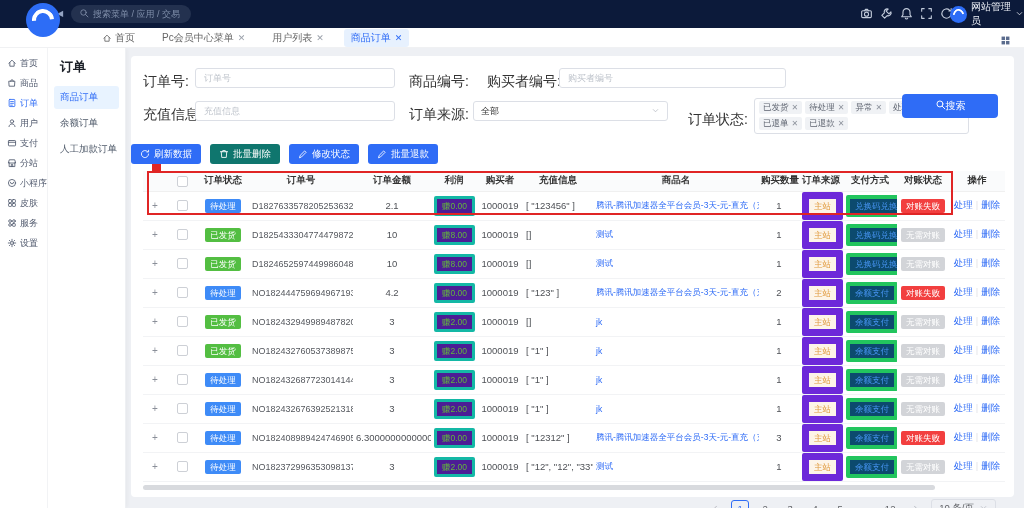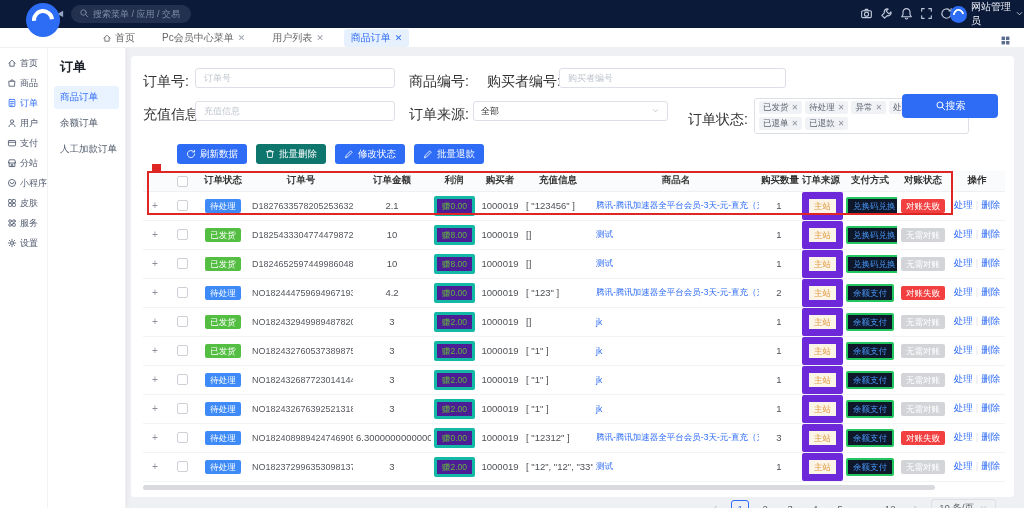--- a/index.html
+++ b/index.html
@@ -52,22 +52,22 @@
   .w1 { width:200px; } .w2 { width:195px; } .w3 { width:227px; }
   .fselect { width:195px; height:20px; border:1px solid #dcdfe6; border-radius:3px; font-size:9px; color:#333;
     display:flex; align-items:center; justify-content:space-between; padding:0 7px; cursor:pointer; }
   .fselect .chev { color:#b6bac2; }
   .mselect { width:215px; min-height:36px; border:1px solid #dcdfe6; border-radius:3px; padding:2px 4px;
     display:flex; flex-wrap:wrap; gap:3px 3px; align-content:flex-start; cursor:pointer; }
   .chip { background:#f0f2f5; color:#5e6470; font-size:8.5px; padding:2px 4px; border-radius:2px;
     display:inline-flex; align-items:center; gap:3px; line-height:9px; }
   .chip .cx { color:#8f949e; font-size:8px; cursor:pointer; }
   .search-btn { position:absolute; right:16px; top:38px; width:96px; height:24px; background:#2f6cf6; color:#fff; border:none;
-    border-radius:4px; font-size:10px; display:flex; align-items:center; justify-content:center; cursor:pointer; font-family:Liberation Serif, serif; }
-  .toolbar { display:flex; gap:9px; padding:3px 10px 7px;margin-left:36px; }
+    border-radius:4px; font-size:10px; display:flex; align-items:center; justify-content:center; cursor:pointer; font-family:Liberation Mono, monospace; }
+  .toolbar { display:flex; gap:9px; padding:3px 0 7px; }
   .tbtn { height:20px; border:none; border-radius:3px; font-size:9.5px; color:#fff; display:flex; align-items:center; gap:4px;
     padding:0 9px; cursor:pointer; font-family:inherit; }
   .tbtn.primary { background:#2f6cf6; }
   .tbtn.danger  { background:#0f766e; }
   
   .tablewrap { margin:0 12px; }
   table { width:100%; border-collapse:collapse; table-layout:fixed; }
   thead th { background:#fafbfc; font-size:9.5px; color:#333; font-weight:bold; height:20px; border-bottom:1px solid #f0f0f0;
     padding:0 2px; white-space:nowrap; overflow:hidden; }
   tbody td { font-size:9.5px; color:#4e5156; height:26px; border-bottom:1px solid #f2f3f5; text-align:center;
@@ -79,21 +79,21 @@
   .sep { color:#e3e4e8; margin:0 3px; }
   .cb { display:inline-block; width:11px; height:11px; border:1px solid #cdd0d6; border-radius:2px; background:#fff; vertical-align:middle; cursor:pointer; }
   .expand { color:#8a8f99; font-size:10px; cursor:pointer; }
   .tg { display:inline-block; font-size:8.5px; line-height:14px; padding:0 5px; border-radius:2px; }
   .tg.blue   { background:#3e8bf7; color:#fff; }
   .tg.green  { background:#53be42; color:#fff; }
   .tg.red    { background:#f23f3f; color:#fff; }
   .tg.gray   { background:#d2d4d8; color:#fff; }
   .tg.profit { background:#4c1d95; color:#62b63c; border:3px solid #14b8a6; }
   .tg.source { background:#fdf4e8; color:#e09a3e; border:7px solid #6d28d9; }
-  .tg.pay    { background:#0f172a; color:#4693f0; border:2px solid #22c55e; }
+  .tg.pay    { background:#0c4a6e; color:#4693f0; border:4px solid #22c55e; }
   .hscroll { height:5px; background:#d8dade; border-radius:3px; margin:3px 12px 0 12px; width:792px; cursor:pointer; }
   
   .pagerow { display:flex; justify-content:flex-end; align-items:center; gap:7px; padding:9px 18px 0 0; font-size:9.5px; color:#606266; }
   .pg { min-width:18px; height:18px; display:flex; align-items:center; justify-content:center; border-radius:3px; cursor:pointer; padding:0 2px; }
   .pg.active { border:1px solid #2f6cf6; color:#2f6cf6; }
   .pg.nav { color:#a8abb2; }
   .psize { border:1px solid #dcdfe6; border-radius:3px; height:20px; padding:0 7px; display:flex; align-items:center; gap:5px; color:#606266; cursor:pointer; }
   .psize .chev { color:#b6bac2; }
   
   .annotation { position:absolute; left:147px; top:171px; width:806px; height:44px; border:2px solid #e02525; z-index:50; pointer-events:none; }

